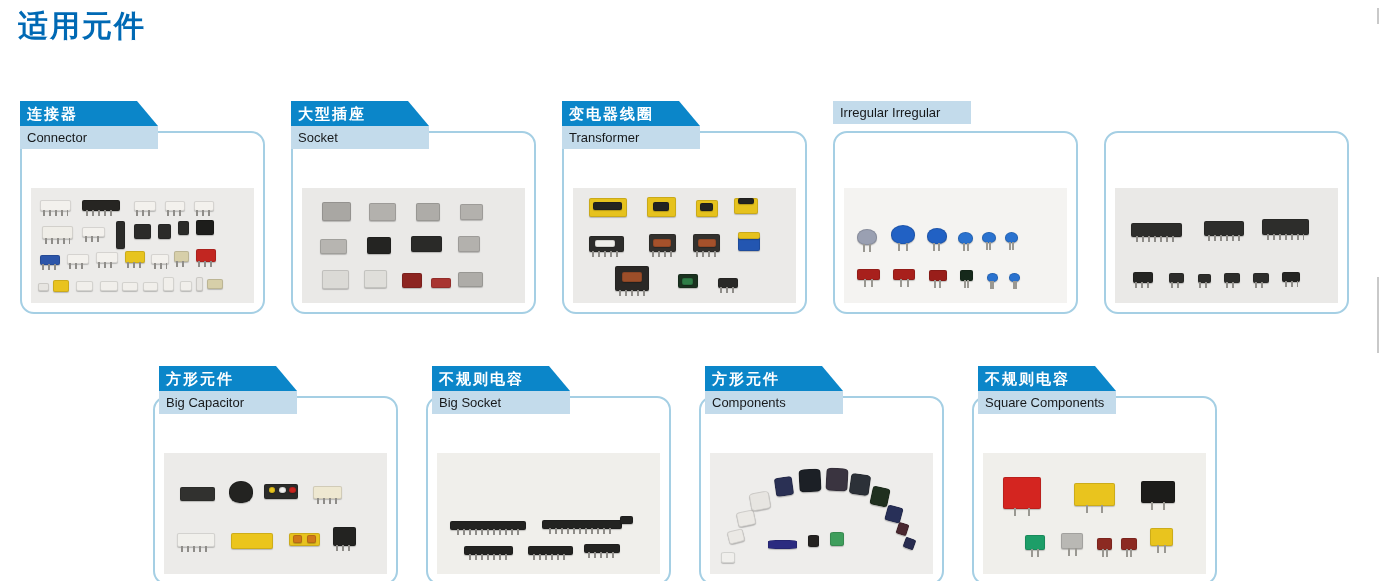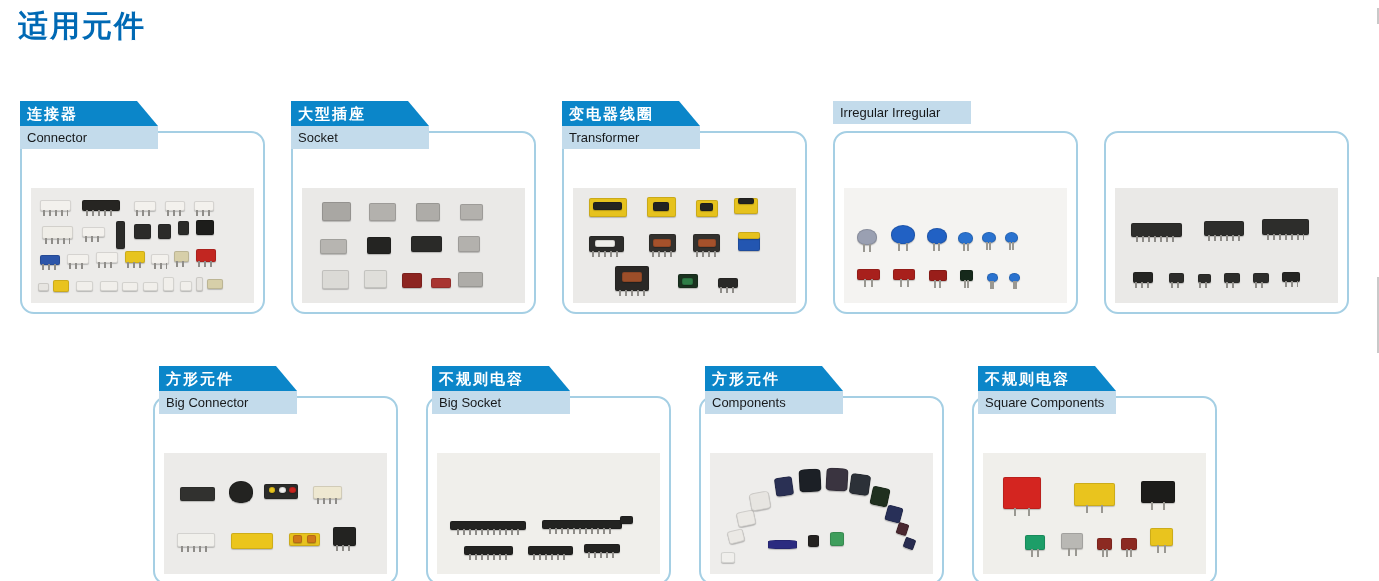--- a/index.html
+++ b/index.html
@@ -299,21 +299,21 @@
           <div class="comp r" style="left: 56%; top: 66%; width: 14%; height: 11%; background: rgb(232, 195, 30);"></div>
           <div class="comp r" style="left: 58%; top: 68%; width: 4%; height: 6%; background: rgb(208, 120, 24);"></div>
           <div class="comp r" style="left: 64%; top: 68%; width: 4%; height: 6%; background: rgb(208, 120, 24);"></div>
           <div class="comp r" style="left: 76%; top: 61%; width: 10%; height: 16%; background: rgb(35, 35, 33);">
             <div class="pins"></div>
           </div>
         </div>
     </div>
     <div class="label">
       <div class="tab">方形元件</div>
-      <div class="bar">Big Connector</div>
+      <div class="bar">Big Capacitor</div>
     </div>
   </div>
   <div class="card">
     <div class="frame">
       <div class="photo" style="background: rgb(240, 239, 235);">
           <div class="comp r" style="left: 6%; top: 56%; width: 34%; height: 8%; background: rgb(35, 35, 33);">
             <div class="pins"></div>
           </div>
           <div class="comp r" style="left: 47%; top: 55%; width: 36%; height: 8%; background: rgb(35, 35, 33);">
             <div class="pins"></div>

